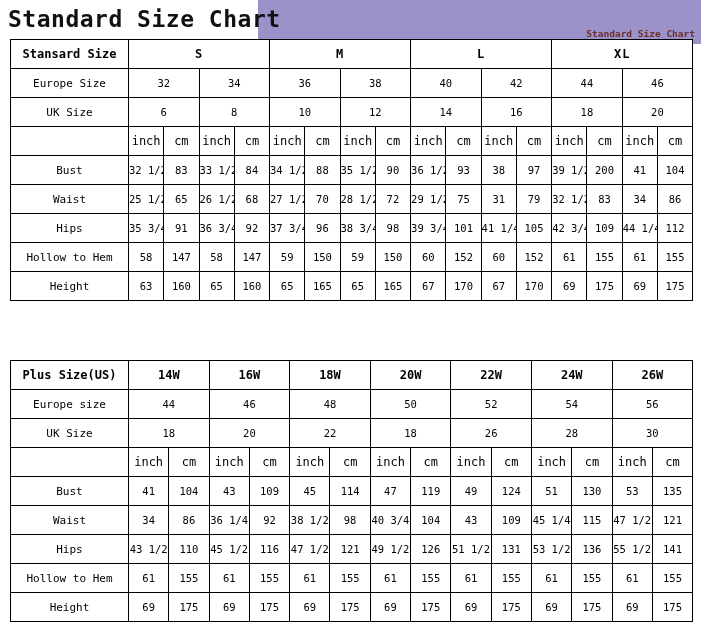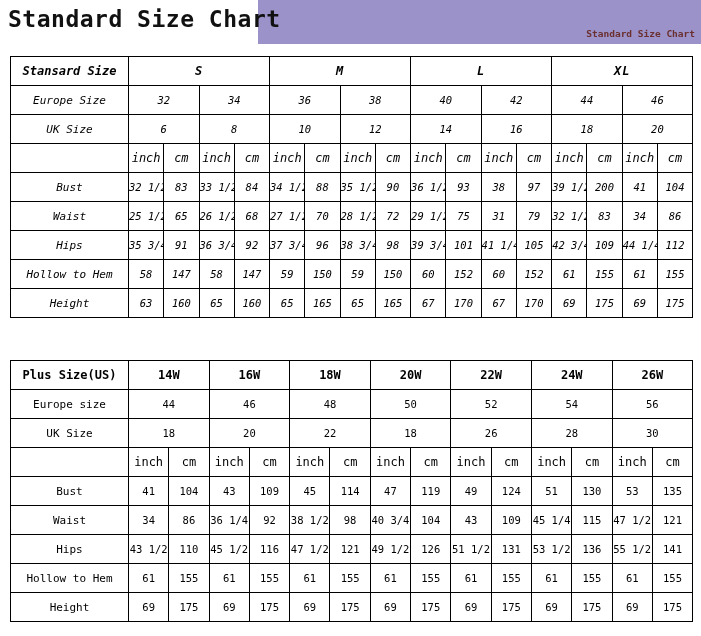--- a/index.html
+++ b/index.html
@@ -71,23 +71,22 @@
   .rowlabel {
     font-weight: normal;
     font-size: 11px;
   }
   .rowlabel.b { font-weight: bold; }
   .unit { font-size: 12px; }
   .blank { border: 1px solid #000; }
 
   .t1wrap {
     position: absolute;
-    left: 10px; top: 56px;
+    left: 10px; top: 39px;
     width: 682px;
-    font-style: italic;
   }
   .t2wrap {
     position: absolute;
     left: 10px; top: 360px;
     width: 682px;
   }
   table.chart.t1 { width: 682px; }
   table.chart.t2 { width: 682px; }
 
   .sizehdr { font-weight: bold; font-size: 12px; }

